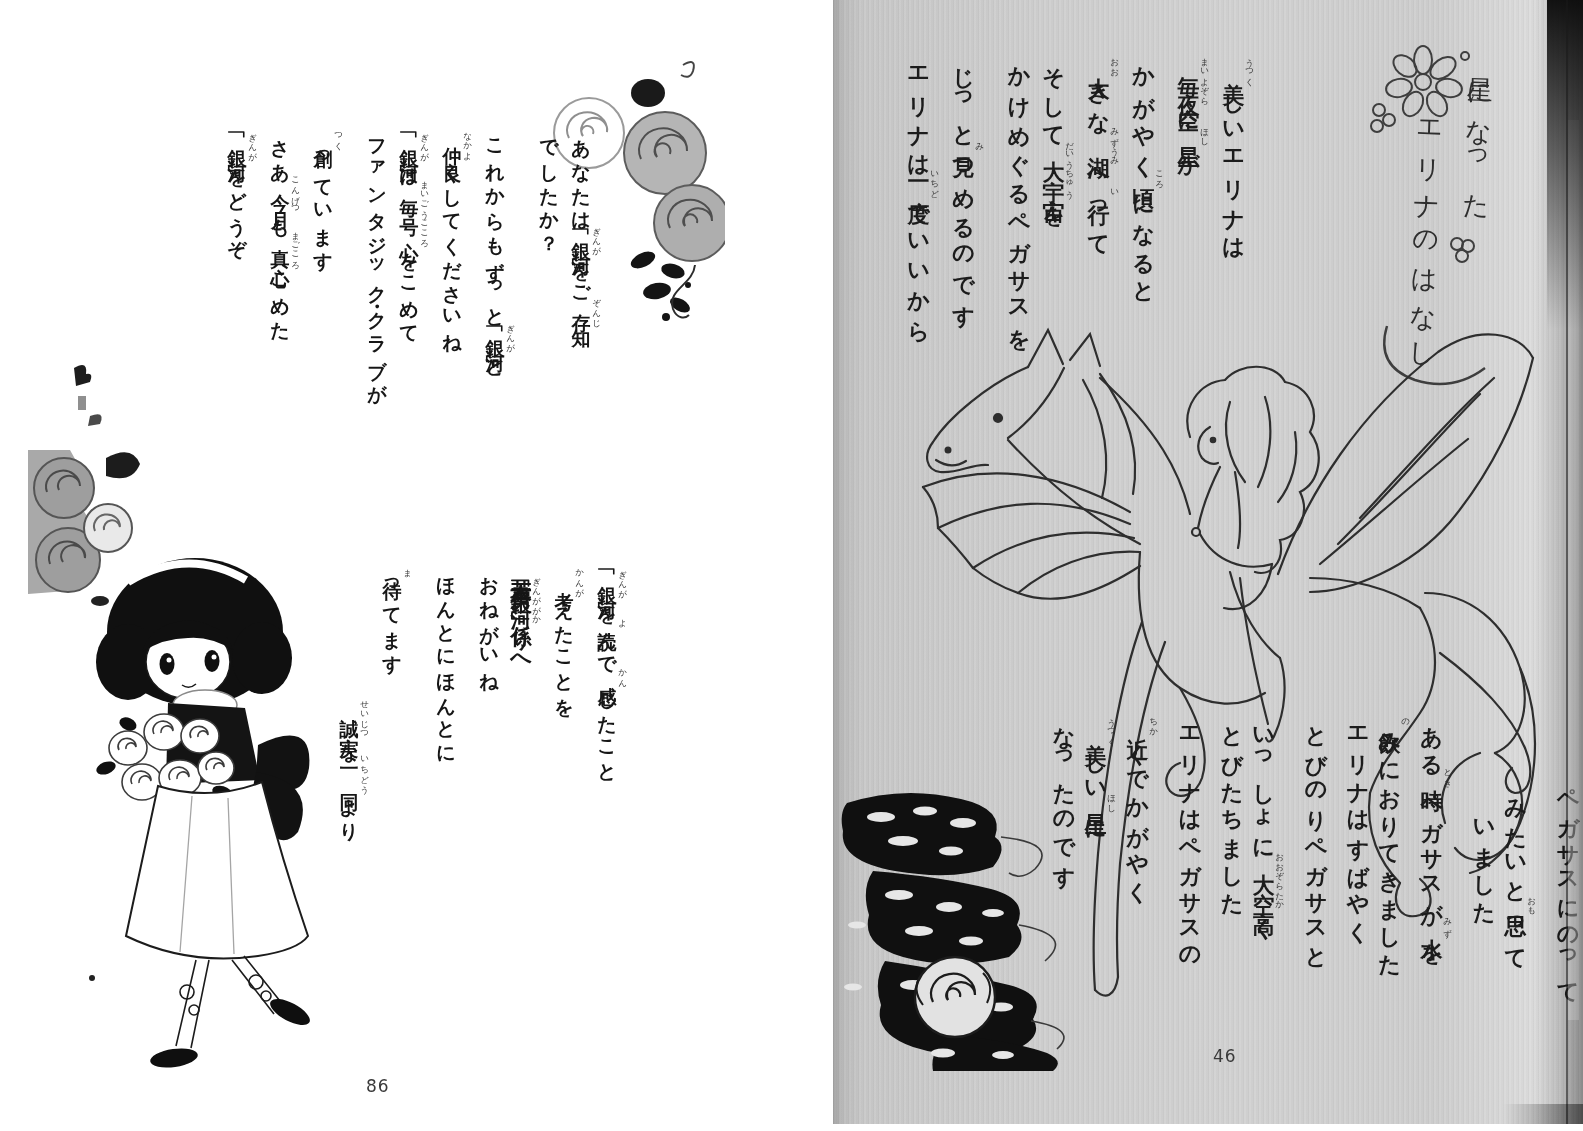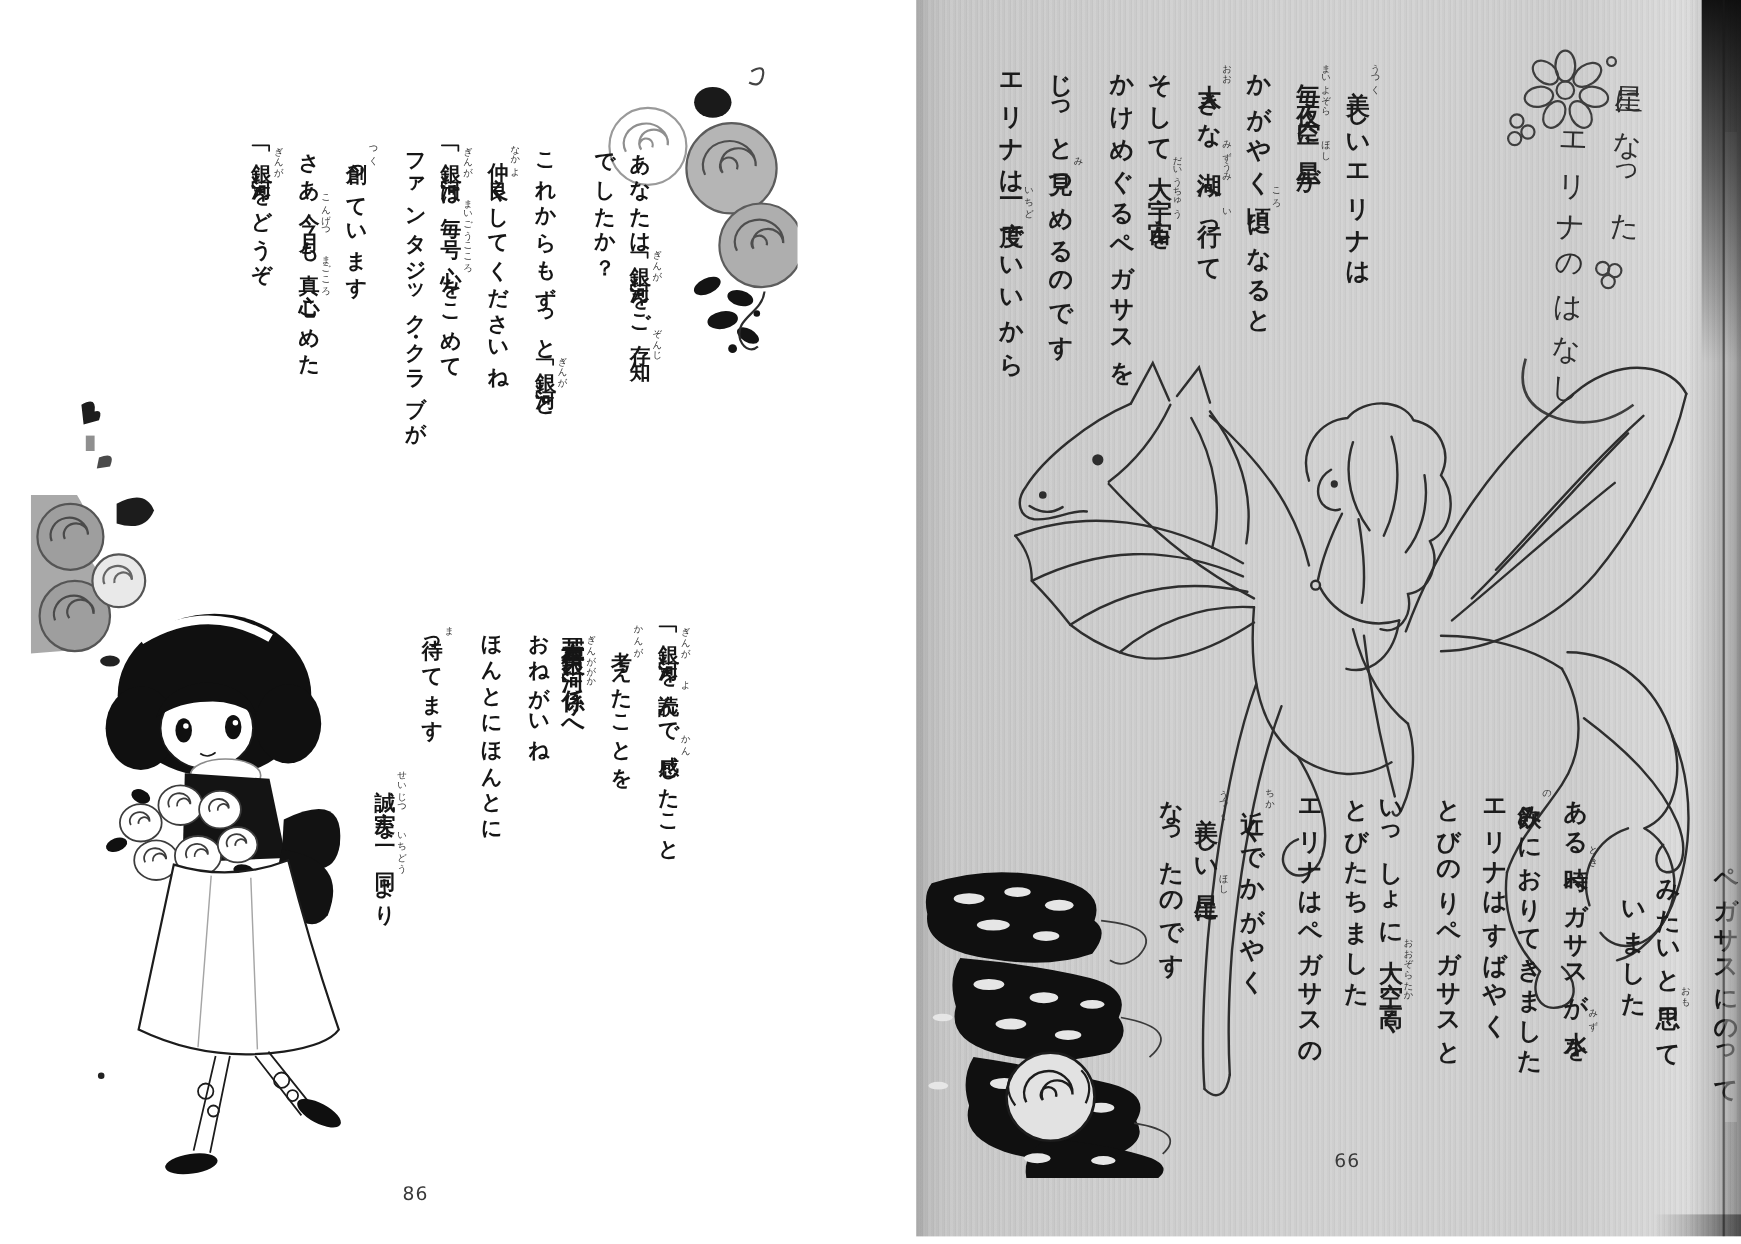--- a/index.html
+++ b/index.html
@@ -297,21 +297,21 @@
         <div class="vcol"><ruby>美<rt>うつく</rt></ruby>しい<ruby>星<rt>ほし</rt></ruby>に</div>
         <div class="vcol">なったのです</div>
       </div>
 
     <div class="spine-highlight"></div>
     <div class="spine-shade"></div>
     <div class="spine-dark-top"></div>
     <div class="spine-line"></div>
     <div class="corner-smudge"></div>
 
-    <div class="page-num" style="position:absolute;left:380px;top:1046px;">66</div>
+    <div class="page-num" style="position:absolute;left:380px;top:1046px;">46</div>
   </div>
 
   <div class="vtext" id="left-upper">
       <div class="vcol">あなたは「<ruby>銀河<rt>ぎんが</rt></ruby>」をご<ruby>存知<rt>ぞんじ</rt></ruby></div>
       <div class="vcol">でしたか？</div>
       <div class="vcol">これからもずっと「<ruby>銀河<rt>ぎんが</rt></ruby>」と</div>
       <div class="vcol"><ruby>仲良<rt>なかよ</rt></ruby>くしてくださいね</div>
       <div class="vcol">「<ruby>銀河<rt>ぎんが</rt></ruby>」は<ruby>毎号<rt>まいごう</rt></ruby><ruby>心<rt>こころ</rt></ruby>をこめて</div>
       <div class="vcol">ファンタジック・クラブが</div>
       <div class="vcol"><ruby>創<rt>つく</rt></ruby>っています</div>

